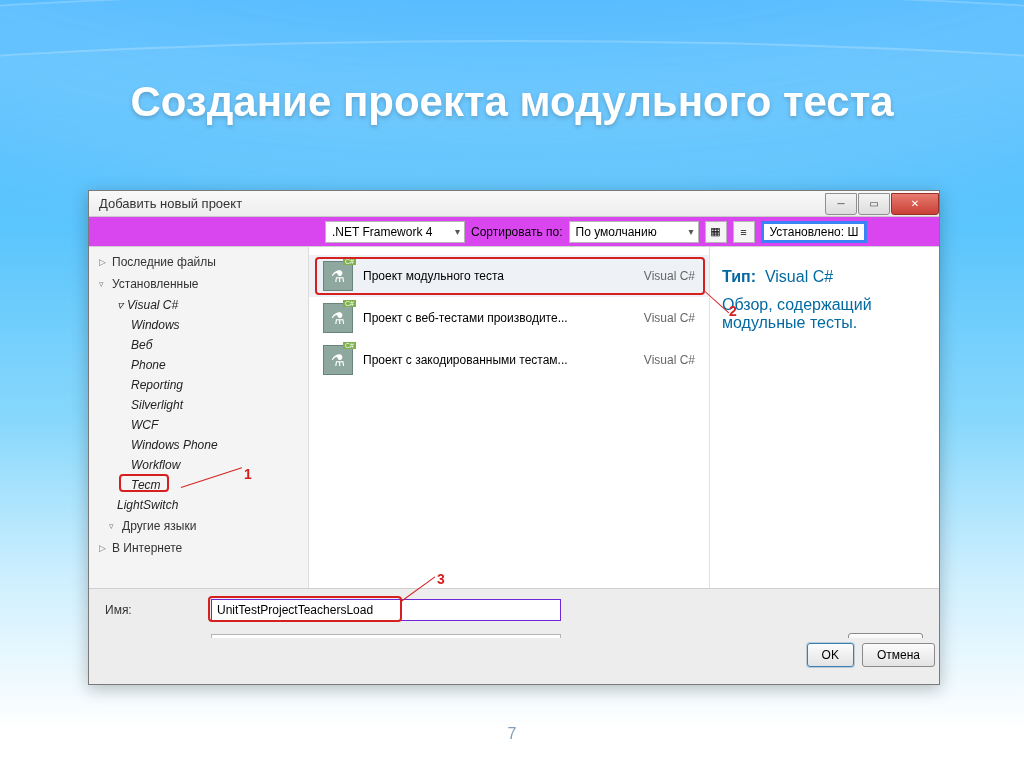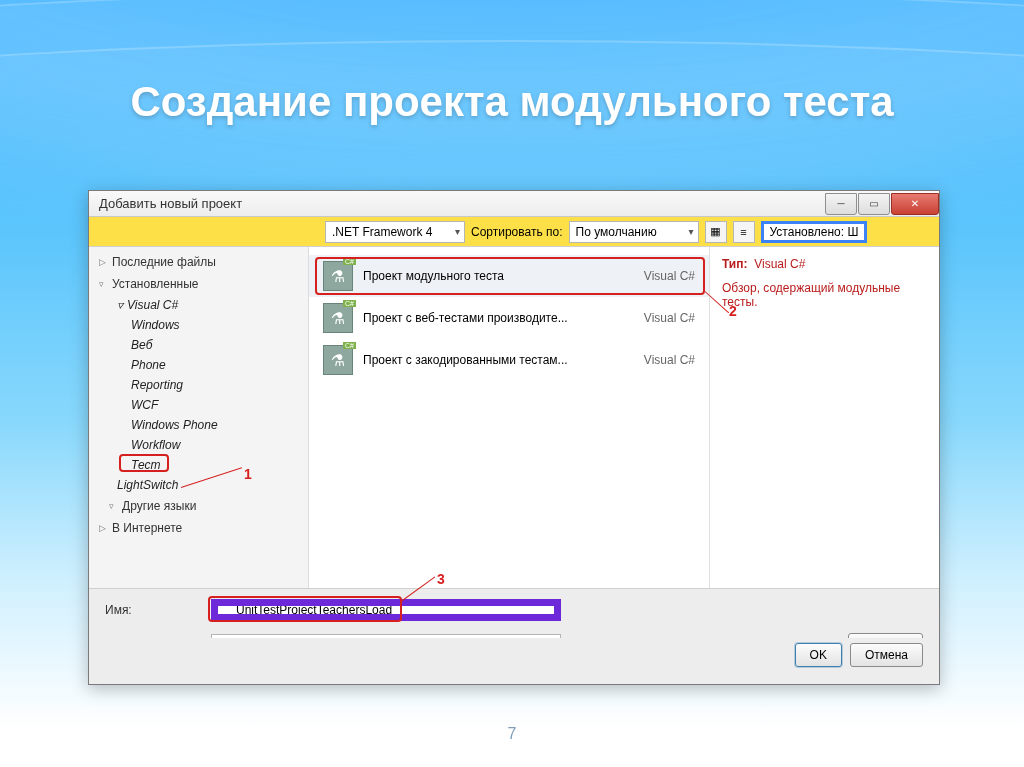--- a/index.html
+++ b/index.html
@@ -29,21 +29,21 @@
 .titlebar {
   height: 26px; background: linear-gradient(#f9f9f9,#ededed);
   display: flex; align-items: center; justify-content: space-between;
   padding: 0 0 0 10px; border-bottom: 1px solid #c8c8c8; font-size: 13px; color: #333;
 }
 .winbtns { display: flex; }
 .winbtn { width: 32px; height: 22px; margin-left: 1px; border: 1px solid #8f8f8f; border-radius: 0 0 3px 3px; display: flex; align-items: center; justify-content: center; font-size: 10px; background: linear-gradient(#f4f4f4,#ddd); cursor: pointer; }
 .winbtn.close { background: linear-gradient(#e87b70,#c84035); color: #fff; border-color: #9b2f26; width: 48px;}
 .toolbar {
   height: 30px; display: flex; align-items: center; gap: 6px;
-  padding: 0 8px; background: #fde047; border-bottom: 1px solid #d0d0d0;
+  padding: 0 8px; background: #d946ef; border-bottom: 1px solid #d0d0d0;
   font-size: 12px;
 }
 .toolbar .spacer-left { width: 222px; }
 .select-box { height: 22px; border: 1px solid #b5b5b5; background: #fff; display: inline-flex; align-items: center; padding: 0 16px 0 6px; position: relative; font-size: 12px; }
 .select-box::after { content: "▾"; position: absolute; right: 4px; font-size: 10px; color: #555; }
 .toolbtn { width: 22px; height: 22px; border: 1px solid #b5b5b5; background: #f5f5f5; display: inline-flex; align-items: center; justify-content: center; font-size: 11px; cursor: pointer; }
 .installed-box { height: 22px; border: 3px solid #3b82f6; background: #fff; padding: 0 6px; display: inline-flex; align-items: center; font-size: 12px;}
 .body-area {
   display: flex; height: 342px; background: #fff; border-bottom: 1px solid #d0d0d0;
 }
@@ -61,34 +61,34 @@
 .middle {
   width: 400px; padding: 8px 0; font-size: 12px;
 }
 .tmpl-row { display: flex; align-items: center; gap: 10px; padding: 6px 14px; cursor: pointer; }
 .tmpl-row .icon { width: 30px; height: 30px; background: #8ea8a0; border: 1px solid #69857b; display: inline-flex; align-items: center; justify-content: center; color: #fff; font-size: 16px; position:relative;}
 .tmpl-row .icon::after{content:"C#";position:absolute;top:-4px;right:-4px;font-size:7px;background:#7fb24d;color:#fff;padding:0 2px;}
 .tmpl-row .nm { flex: 1; }
 .tmpl-row .lang { color: #666; width: 70px; text-align: right; }
 .tmpl-row.selected { background: #eef1f5; position: relative; }
 .rightpane {
-  flex: 1; padding: 10px 12px; font-size: 12px; border-left: 1px solid #e0e0e0; color: #b91c1c;
+  flex: 1; padding: 21px 12px; font-size: 16px; border-left: 1px solid #e0e0e0; color: #0369a1;
 }
 .rightpane .type-row { margin-bottom: 10px; }
 .rightpane .type-row b { font-weight: 600; }
 .bottom-area {
   padding: 10px 16px 10px 16px; background: #ededed; font-size: 12px;
   display: flex; flex-direction: column; gap: 12px;
 }
 .form-row { display: flex; align-items: center; gap: 10px; }
 .form-row label { width: 96px; color: #333; }
-.text-input { height: 22px; border: 7px solid #6d28d9; background: #fff; padding: 0 18px; font-size: 12px; font-family: inherit;}
+.text-input { height: 22px; border: 1px solid #6d28d9; background: #fff; padding: 0 5px; font-size: 12px; font-family: inherit;}
 .btn { height: 24px; border: 1px solid #8a8a8a; background: linear-gradient(#fcfcfc,#e3e3e3); padding: 0 14px; font-size: 12px; border-radius: 3px; cursor: pointer;}
 .btn.primary { border-color: #3c7fb1; box-shadow: 0 0 0 1px rgba(60,127,177,.3);}
-.dlg-buttons { display: flex; justify-content: flex-end; gap: 8px; padding: 0 16px 12px 0; background:#ededed; position:absolute; bottom:0; right:0; left:0; height:46px; align-items:center;}
+.dlg-buttons { display: flex; justify-content: flex-end; gap: 8px; padding: 0 4px 12px 0; background:#ededed; position:absolute; bottom:0; right:0; left:0; height:46px; align-items:center;}
 .page-num { position: absolute; bottom: 24px; width: 100%; text-align: center; color: #7f9db9; font-size: 16px; }
 .abs { position: absolute; }
 </style>
 </head>
 <body>
 <div class="wave w1"></div>
 <div class="wave w2"></div>
 <div class="wave w3"></div>
 
 <h1 class="slide-title">Создание проекта модульного теста</h1>
@@ -121,20 +121,21 @@
         </div>
       <div class="sb-section">
           <span class="tri">▿</span>
           <span>Установленные</span>
         </div>
       <div class="sb-sub"><span class="tri" style="margin-right:4px;">▿</span><span>Visual C#</span></div>
       <div class="sb-sub deep">Windows</div>
       <div class="sb-sub deep">Веб</div>
       <div class="sb-sub deep">Phone</div>
       <div class="sb-sub deep">Reporting</div>
+      <div class="sb-sub deep">Silverlight</div>
       <div class="sb-sub deep">WCF</div>
       <div class="sb-sub deep">Windows Phone</div>
       <div class="sb-sub deep">Workflow</div>
       <div class="sb-sub deep sel">
         <span class="abs annot-red" style="left:30px; top:-1px; width:50px; height:18px;"></span>
         <span>Тест</span>
       </div>
       <div class="sb-sub" style="padding-left:28px">LightSwitch</div>
       <div class="sb-section" style="padding-left:20px">
           <span class="tri">▿</span>

